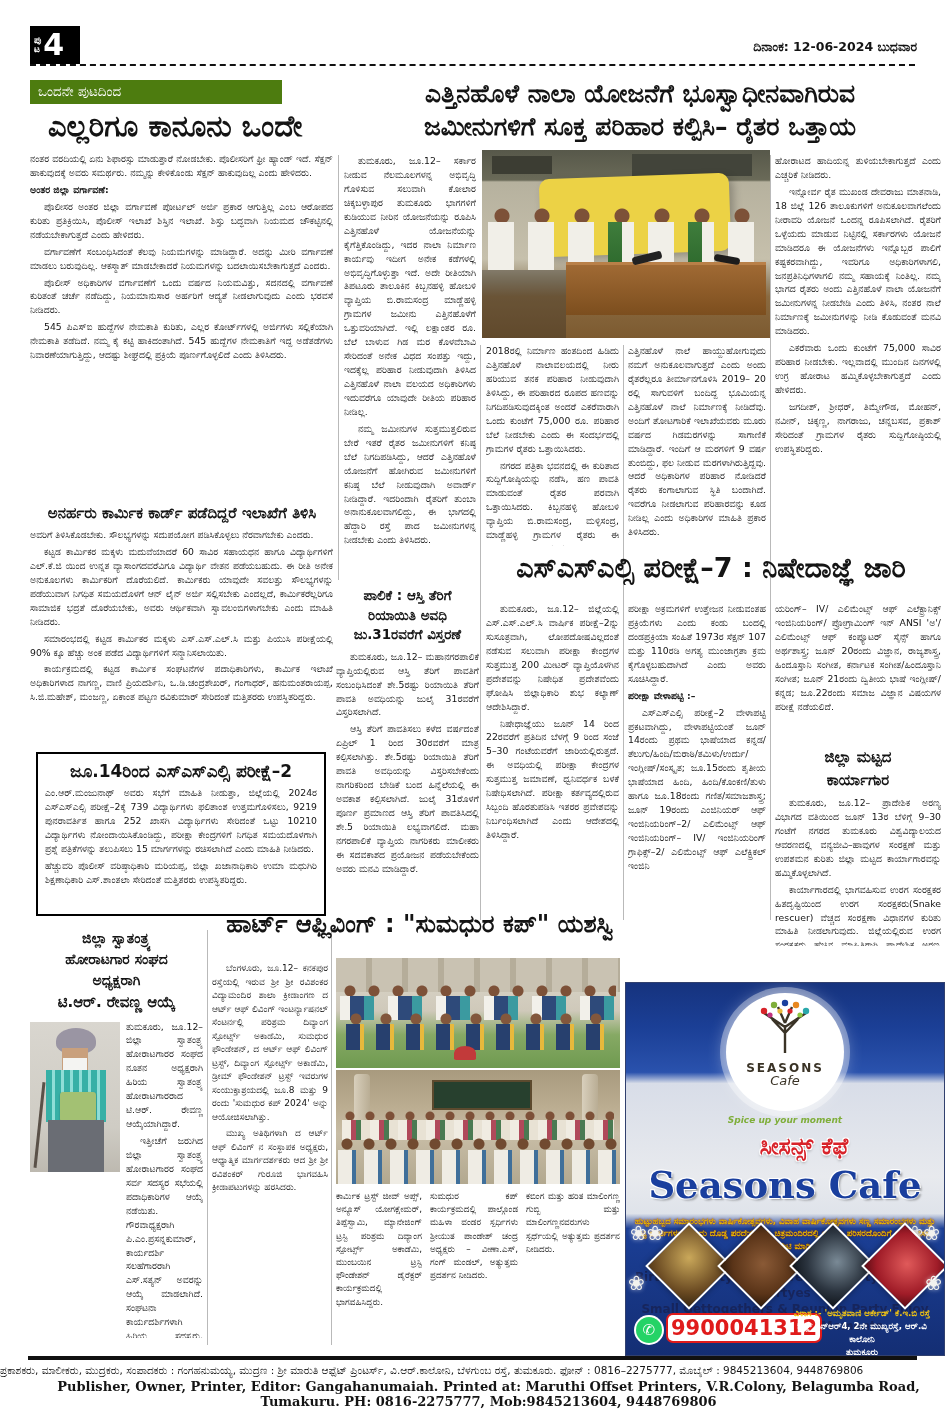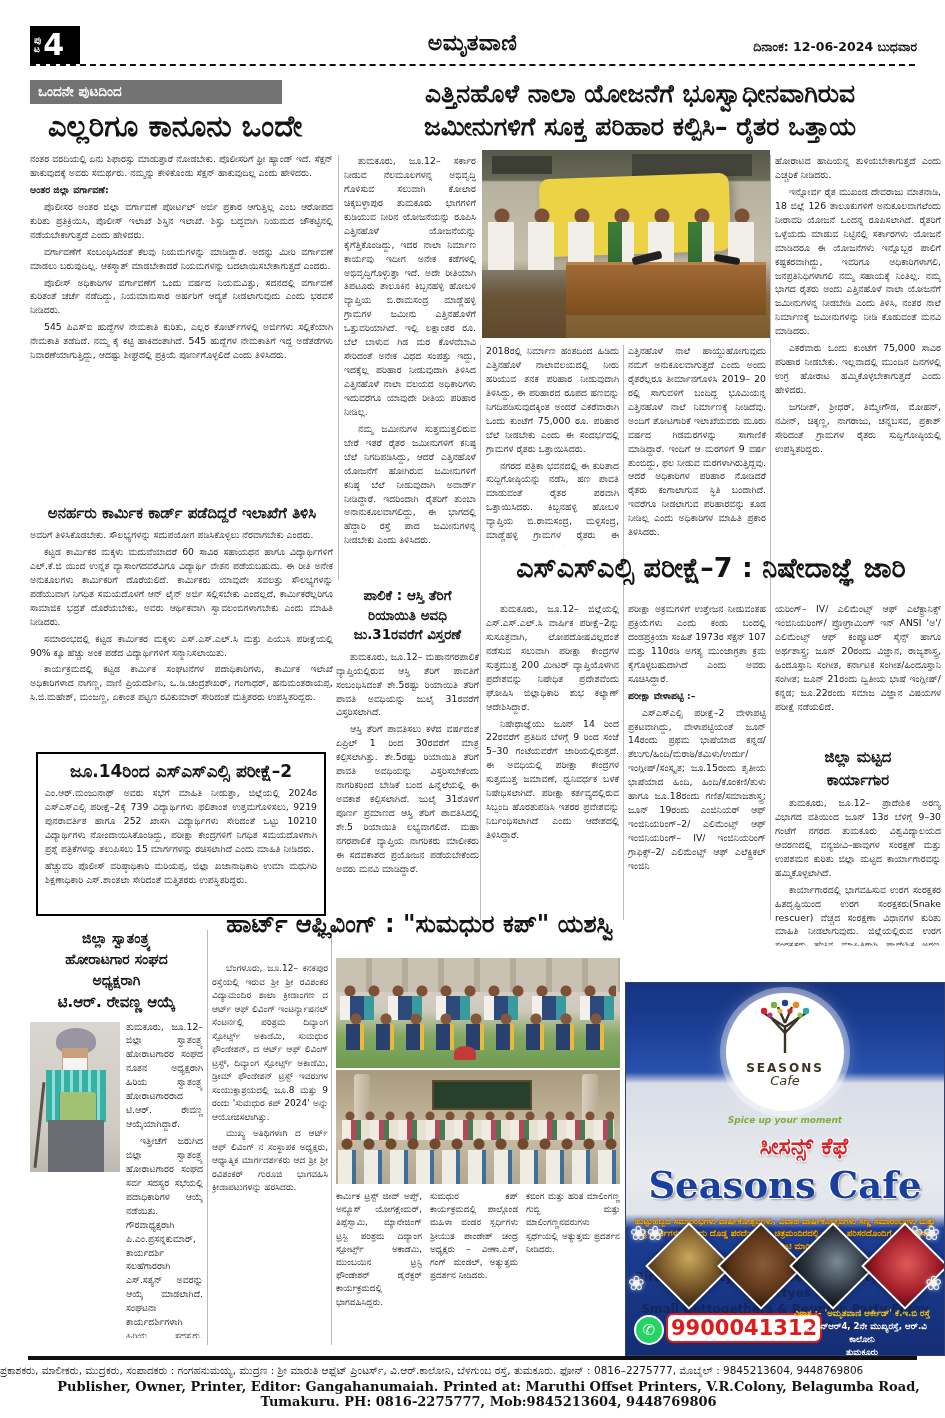--- a/index.html
+++ b/index.html
@@ -7,21 +7,21 @@
         font-family:"DejaVu Sans","Liberation Sans",sans-serif;color:#141414;overflow:hidden;}
   .abs{position:absolute;}
   
   .pgbox{left:30px;top:26px;width:50px;height:38px;background:#000;color:#fff;display:flex;align-items:center;}
   .pgbox .sm{font-size:9px;line-height:1.05;padding:0 2px 0 4px;white-space:pre-line;font-weight:bold;}
   .pgbox .num{font-size:30px;font-weight:bold;line-height:1;}
   .masthead{left:0;top:30px;width:945px;text-align:center;font-size:22px;font-weight:bold;letter-spacing:.5px;}
   .dateline{right:28px;top:39px;font-size:12.5px;font-weight:bold;}
   .dashrule{left:30px;top:64px;width:885px;border-top:2.5px dashed #111;height:0;}
   
-  .kick{background:#737373;color:#fff;font-size:13.5px;font-weight:bold;padding:3px 8px 4px;}
+  .kick{background:#4d7c0f;color:#fff;font-size:13.5px;font-weight:normal;padding:3px 8px 4px;}
   .h1a{font-size:29px;font-weight:bold;line-height:1.15;}
   .h1b{font-size:25px;font-weight:bold;line-height:1.3;text-align:center;}
   .h2{font-size:15px;font-weight:bold;line-height:1.3;}
   .body{font-size:9.3px;line-height:1.5;text-align:justify;overflow:hidden;}
   .body p{margin:0 0 3px;text-indent:14px;}
   .body p.noind{text-indent:0;}
   .vr{width:1px;background:#b9b9b9;}
   .boxart{border:2px solid #000;padding:5px 7px;}
   
   .ph{overflow:hidden;}
@@ -55,21 +55,20 @@
 </head>
 <body>
 
 <div id="page">
 
   <div class="abs pgbox">
     <span class="sm">ಪು
 ಟ</span>
     <span class="num">4</span>
   </div>
-  <div class="abs masthead">ಅಮೃತವಾಣಿ</div>
   <div class="abs dateline">ದಿನಾಂಕ: 12-06-2024 ಬುಧವಾರ</div>
   <div class="abs dashrule"></div>
 
   <div class="abs kick" style="left:30px;top:80px;width:236px;">ಒಂದನೇ ಪುಟದಿಂದ</div>
   <div class="abs h1a" style="left:48px;top:110px;width:290px;">ಎಲ್ಲರಿಗೂ ಕಾನೂನು ಒಂದೇ</div>
   <div class="abs body" style="left:30px;top:152px;width:303px;height:350px;">
     <p class="noind">ನಂತರ ವರದಿಯಲ್ಲಿ ಏನು ಶಿಫಾರಸ್ಸು ಮಾಡುತ್ತಾರೆ ನೋಡಬೇಕು. ಪೊಲೀಸರಿಗೆ ಫ್ರೀ ಹ್ಯಾಂಡ್ ಇದೆ. ಸೆಕ್ಷನ್ ಹಾಕುವುದಕ್ಕೆ ಅವರು ಸಮರ್ಥರು. ನಮ್ಮನ್ನು ಕೇಳಿಕೊಂಡು ಸೆಕ್ಷನ್ ಹಾಕುವುದಿಲ್ಲ ಎಂದು ಹೇಳಿದರು.</p>
     <p class="noind" style="font-weight:bold">ಅಂತರ ಜಿಲ್ಲಾ ವರ್ಗಾವಣೆ:</p>
     <p>ಪೊಲೀಸರ ಅಂತರ ಜಿಲ್ಲಾ ವರ್ಗಾವಣೆ ಪೋರ್ಟಲ್ ಅರ್ಜಿ ಪ್ರಕಾರ ಆಗುತ್ತಿಲ್ಲ ಎಂಬ ಆರೋಪದ ಕುರಿತು ಪ್ರತಿಕ್ರಿಯಿಸಿ, ಪೊಲೀಸ್ ಇಲಾಖೆ ಶಿಸ್ತಿನ ಇಲಾಖೆ. ಶಿಸ್ತು ಬದ್ಧವಾಗಿ ನಿಯಮದ ಚೌಕಟ್ಟಿನಲ್ಲಿ ನಡೆಯಬೇಕಾಗುತ್ತದೆ ಎಂದು ಹೇಳಿದರು.</p>
     <p>ವರ್ಗಾವಣೆಗೆ ಸಂಬಂಧಿಸಿದಂತೆ ಕೆಲವು ನಿಯಮಗಳನ್ನು ಮಾಡಿದ್ದಾರೆ. ಅದನ್ನು ಮೀರಿ ವರ್ಗಾವಣೆ ಮಾಡಲು ಬರುವುದಿಲ್ಲ. ಆಕಸ್ಮಾತ್ ಮಾಡಬೇಕಾದರೆ ನಿಯಮಗಳನ್ನು ಬದಲಾಯಿಸಬೇಕಾಗುತ್ತದೆ ಎಂದರು.</p>

